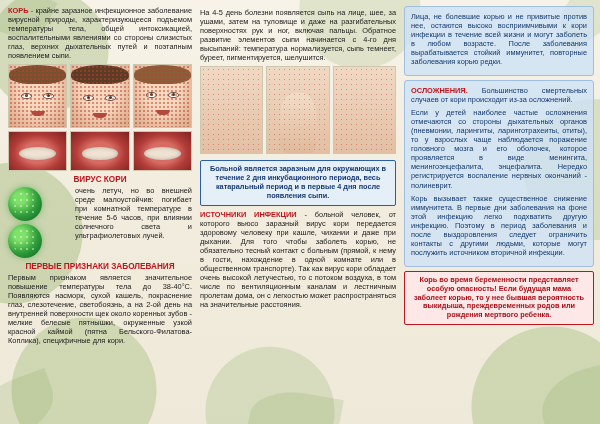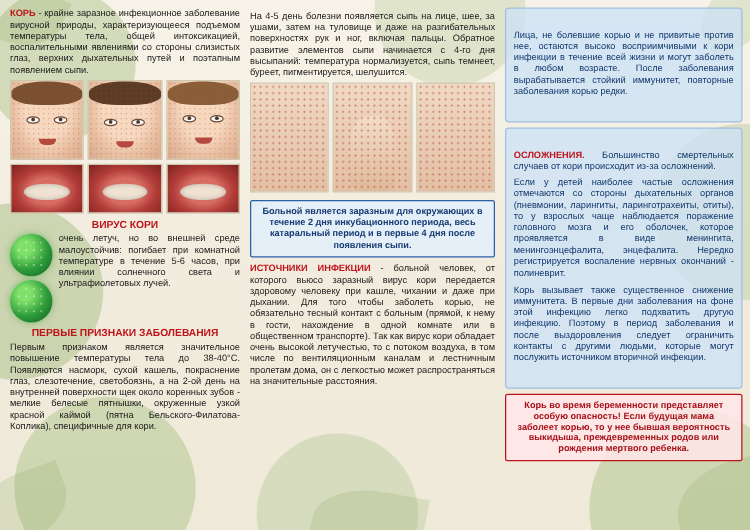--- a/index.html
+++ b/index.html
@@ -78,21 +78,21 @@
     padding:4px 5px;margin:4px 0;border-radius:2px;
   }
   .box-blue p{color:#163a74;font-weight:bold;text-align:center;font-size:7.3px;margin:0;}
   .box-pink{
     border:1px solid #c0141c;background:rgba(255,231,233,.85);
     padding:4px 5px;margin:4px 0;border-radius:2px;
   }
   .box-pink p{color:#a8101a;font-weight:bold;text-align:center;font-size:7.3px;margin:0;}
   .col3inner{
     background:rgba(205,226,246,.78);border:1px solid #9fbfe0;border-radius:3px;
-    padding:16px 6px;margin-bottom:4px;
+    padding:5px 6px;margin-bottom:4px;
   }
   .col3inner p{color:#11386e;font-size:7.4px;text-align:justify;}
 </style>
 </head>
 <body>
 
 <div class="page">
 
   <div class="leaf" style="left:-20px;top:-14px;width:70px;height:50px;"></div>
   <div class="leaf" style="left:556px;top:-10px;width:64px;height:46px;transform:rotate(-35deg);"></div>
@@ -134,21 +134,21 @@
       <div class="photo mouthshot" style="width:58px;height:38px;"></div>
     </div>
 
     <div class="sec-title">ВИРУС КОРИ</div>
 
     <div style="display:flex;align-items:flex-start;gap:5px;">
       <div style="display:flex;flex-direction:column;gap:3px;padding-top:1px;">
         <div class="virus"></div>
         <div class="virus"></div>
       </div>
-      <p style="flex:1;">очень летуч, но во внешней среде малоустойчив: погибает при комнатной температуре в течение 5-6 часов, при влиянии солнечного света и ультрафиолетовых лучей.</p>
+      <p style="flex:1;margin-left:28px;">очень летуч, но во внешней среде малоустойчив: погибает при комнатной температуре в течение 5-6 часов, при влиянии солнечного света и ультрафиолетовых лучей.</p>
     </div>
 
     <div class="sec-title" style="line-height:1.1;">ПЕРВЫЕ ПРИЗНАКИ ЗАБОЛЕВАНИЯ</div>
     <p>Первым признаком является значительное повышение температуры тела до 38-40°С. Появляются насморк, сухой кашель, покраснение глаз, слезотечение, светобоязнь, а на 2-ой день на внутренней поверхности щек около коренных зубов - мелкие белесые пятнышки, окруженные узкой красной каймой (пятна Бельского-Филатова-Коплика), специфичные для кори.</p>
   </div>
 
   <div class="col col2">
     <p>На 4-5 день болезни появляется сыпь на лице, шее, за ушами, затем на туловище и даже на разгибательных поверхностях рук и ног, включая пальцы. Обратное развитие элементов сыпи начинается с 4-го дня высыпаний: температура нормализуется, сыпь темнеет, буреет, пигментируется, шелушится.</p>
 
     <div class="img-row" style="margin:4px 0 6px;justify-content:center;">

